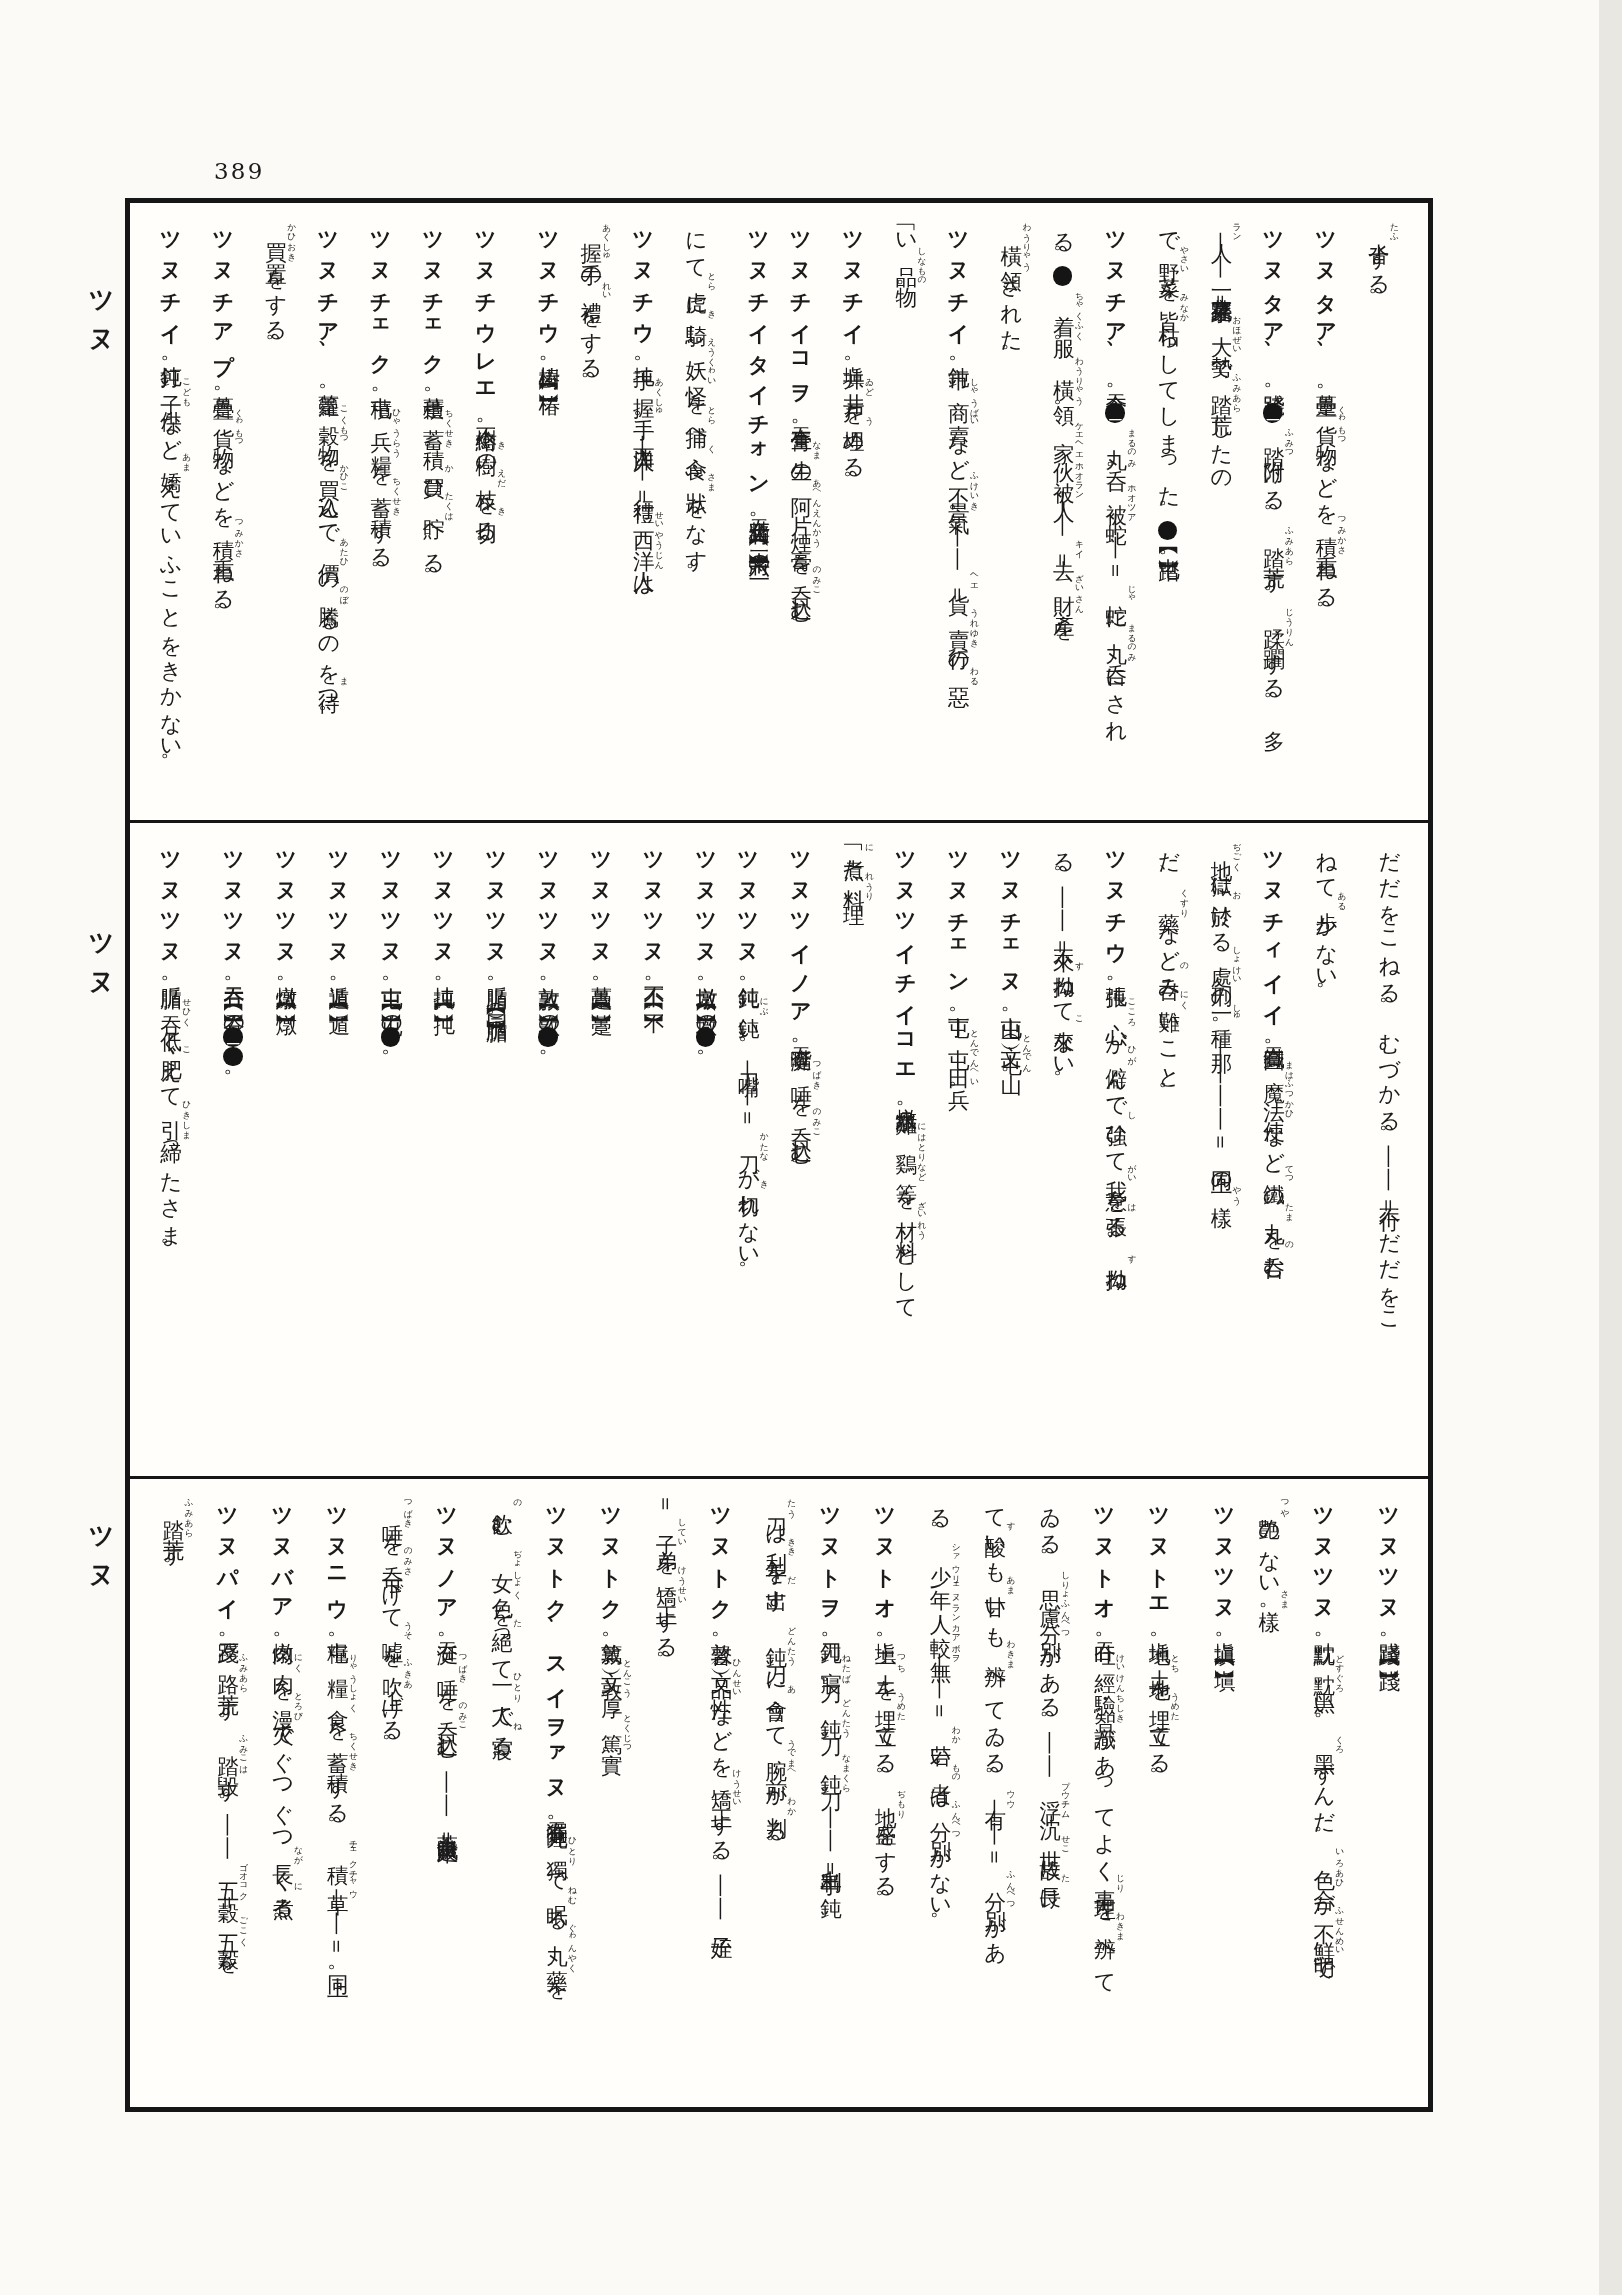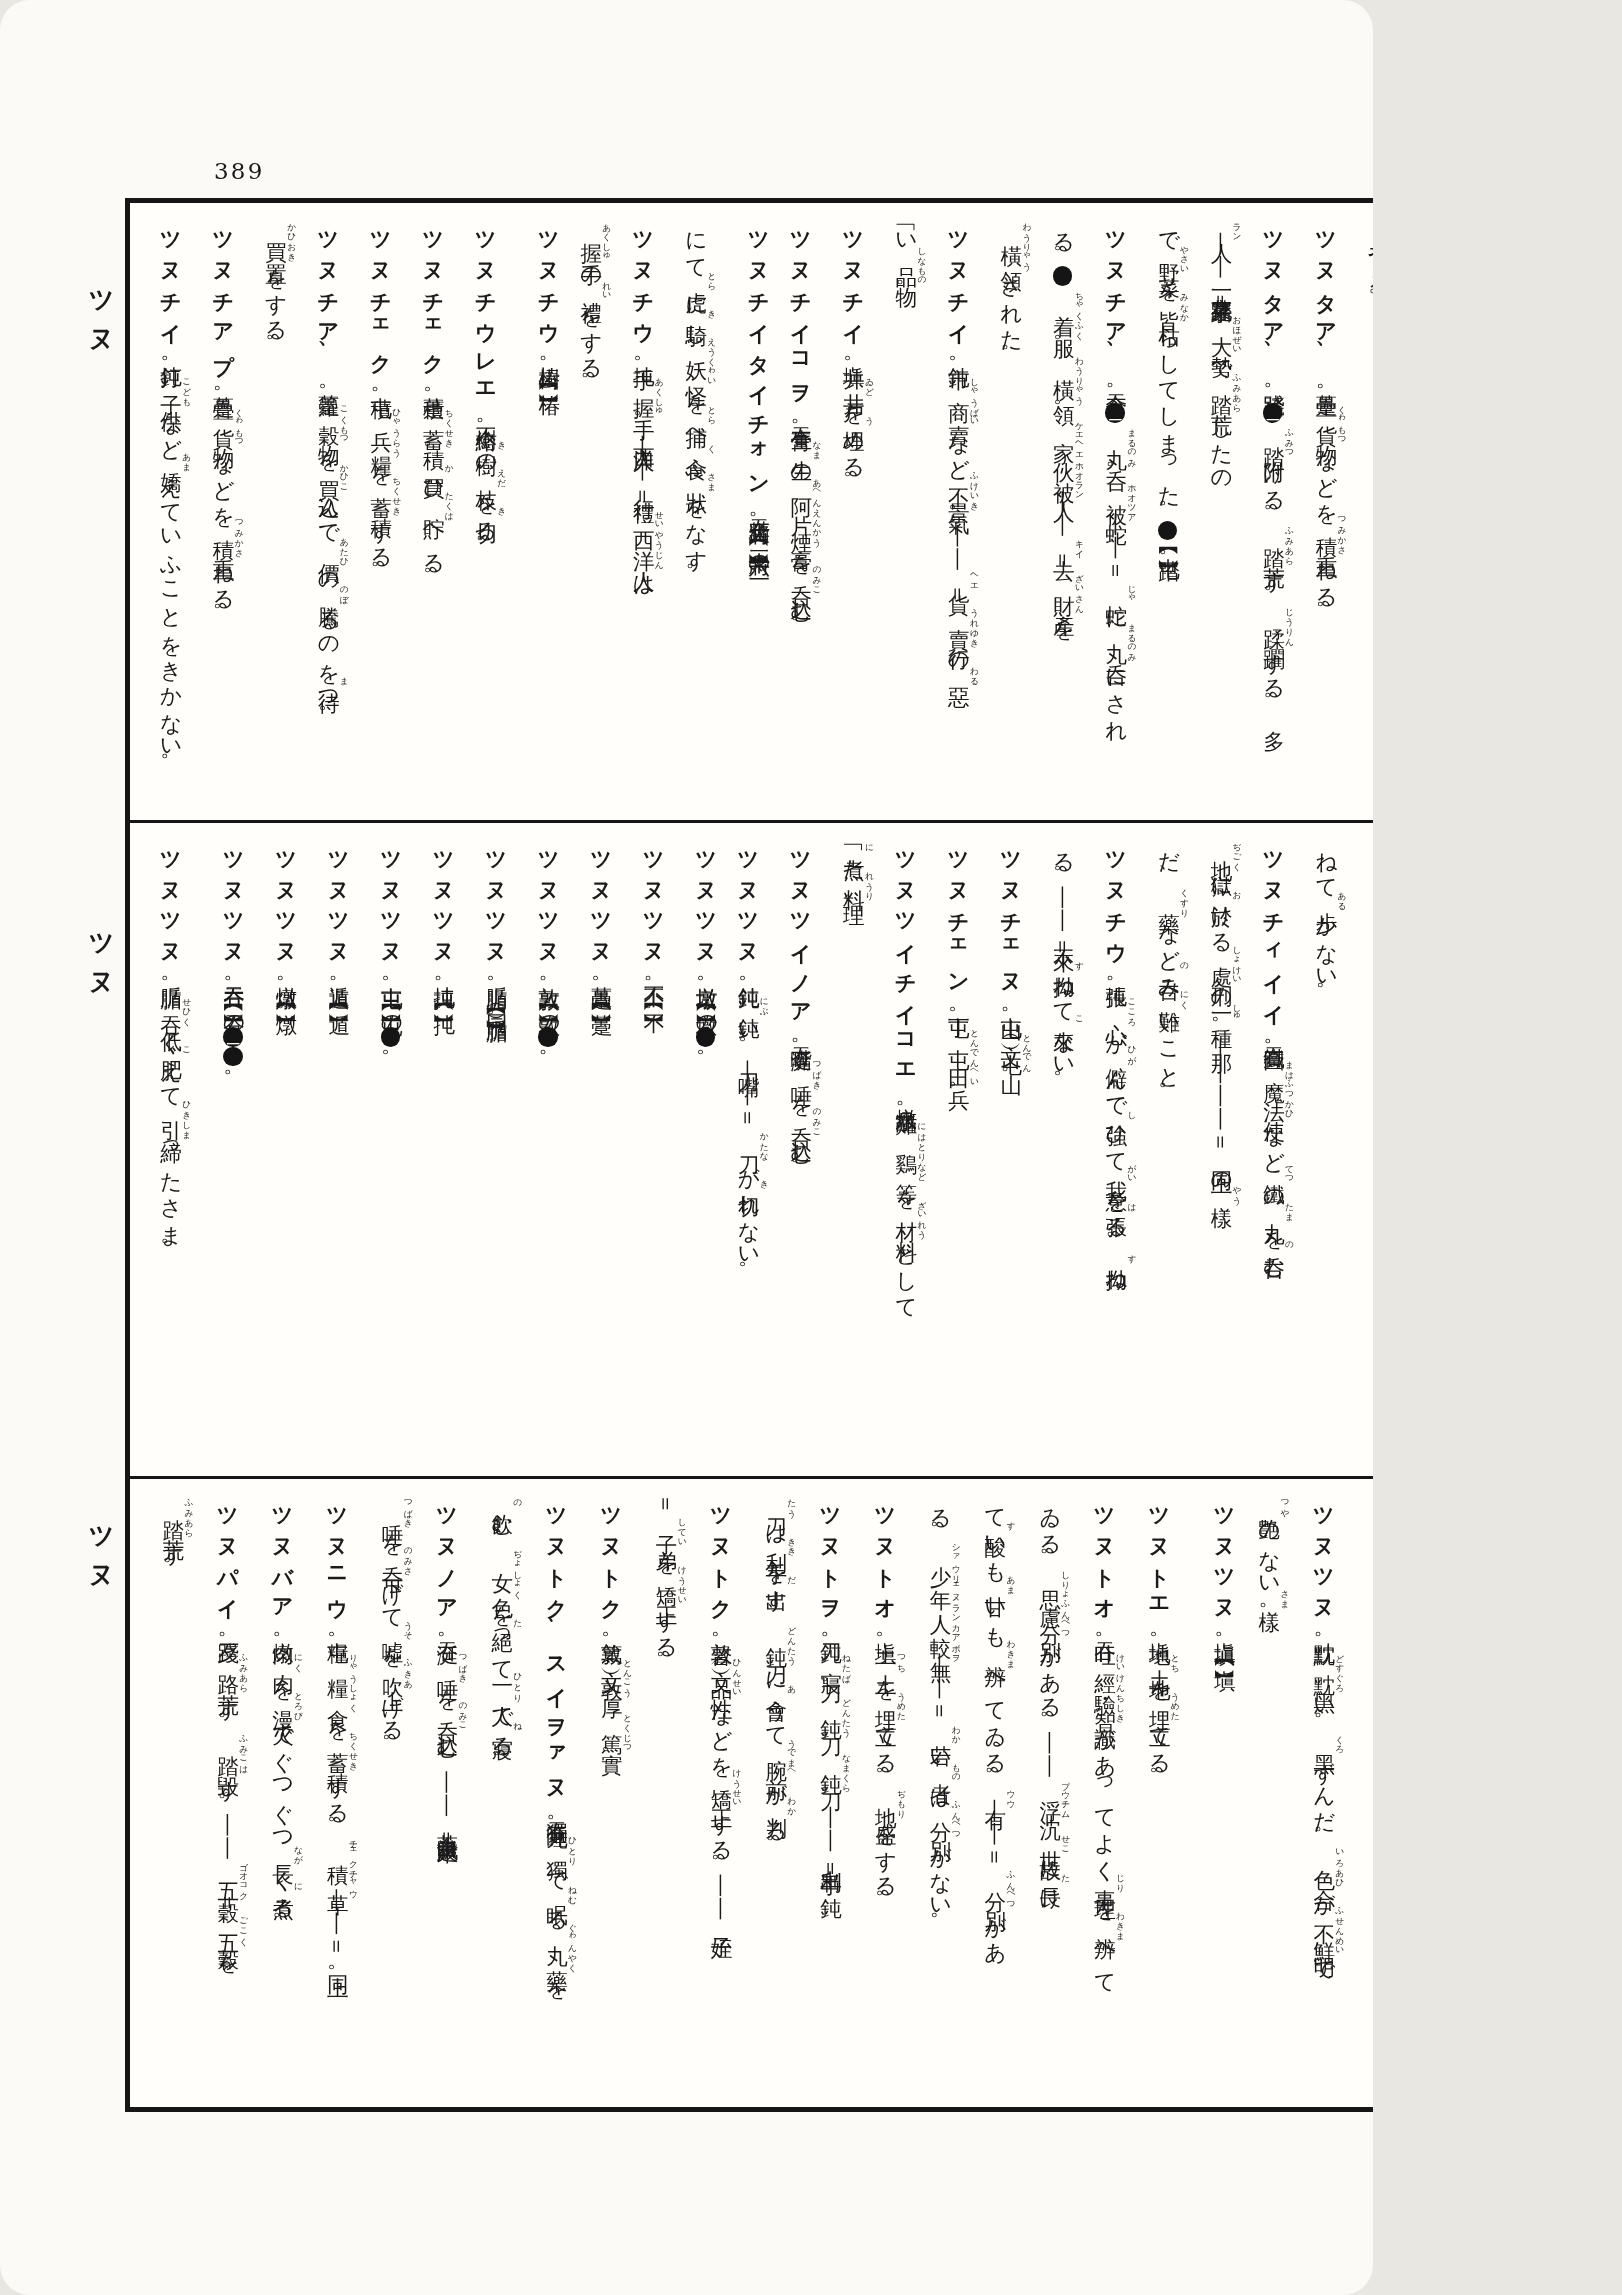--- a/index.html
+++ b/index.html
@@ -1,23 +1,22 @@
 <!DOCTYPE html>
 <html style="font-size:8.7px"><head>
 <meta charset="utf-8">
 <style>
   html,body{margin:0;padding:0;background:#e9e7e1;}
   .page{
     position:relative;
-    width:1373px;height:2295px;
+    width:1599px;height:2295px;
     background:#fbfaf6;
     font-family:"DejaVu Serif","Liberation Serif",serif;
     color:#1b1b1b;
     overflow:hidden;
-    border-radius:30px;
   }
   .page-number{
     position:absolute;left:214px;top:158px;
     font-size:23px;letter-spacing:2.2px;
     font-family:"DejaVu Serif","Liberation Serif",serif;
   }
   .margin-label{
     position:absolute;left:85px;
     writing-mode:vertical-rl;text-orientation:upright;
     font-weight:bold;font-size:25px;letter-spacing:10.8px;

